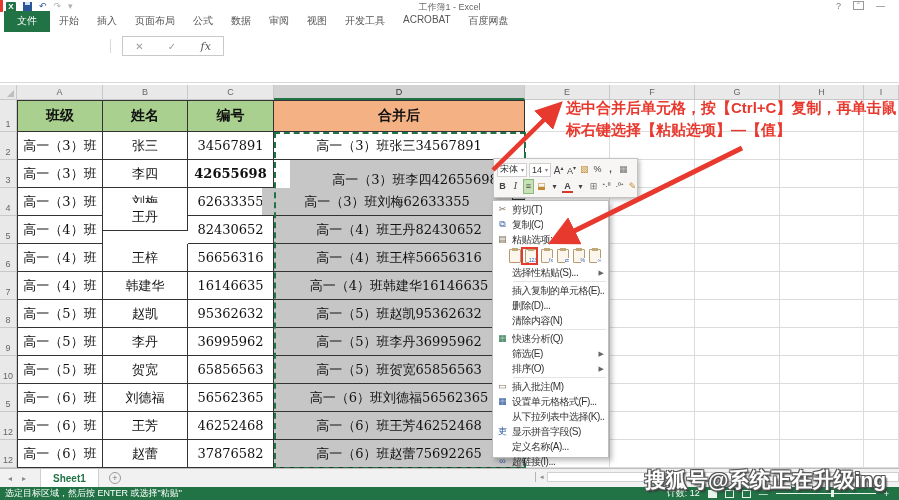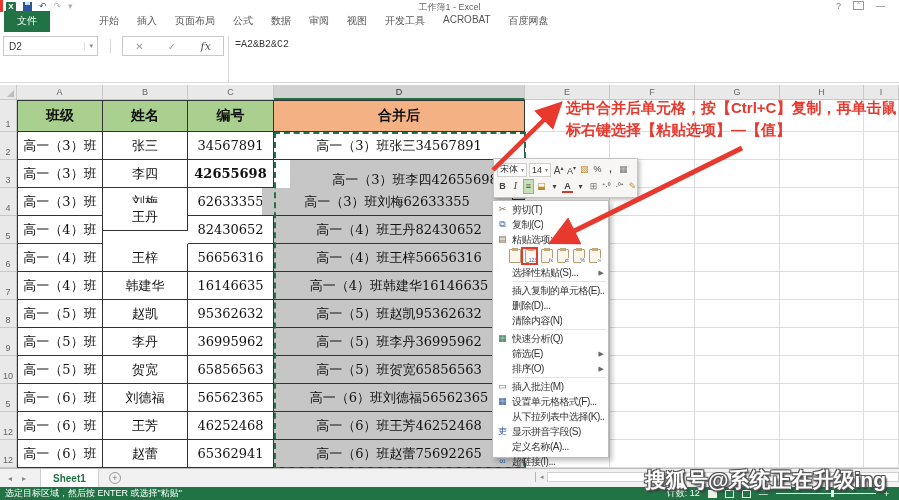--- a/index.html
+++ b/index.html
@@ -147,46 +147,41 @@
   <div class="title-text">工作簿1 - Excel</div>
   <div class="win-controls">
     <span>?</span>
     <span class="ribbon-opt-ic">⌃</span>
     <span>—</span>
   </div>
 </div>
 
 <div class="tabstrip">
   <div class="file-tab">文件</div>
-  <div id="ribbon-tabs" style="display:flex;padding-left:40px;">
+  <div id="ribbon-tabs" style="display:flex;">
       <div class="rtab">开始</div>
       <div class="rtab">插入</div>
       <div class="rtab">页面布局</div>
       <div class="rtab">公式</div>
       <div class="rtab">数据</div>
       <div class="rtab">审阅</div>
       <div class="rtab">视图</div>
       <div class="rtab">开发工具</div>
       <div class="rtab">ACROBAT</div>
       <div class="rtab">百度网盘</div>
     </div>
 </div>
 
 <div class="fbar">
-  <div class="namebox">
-    <span>D2</span>
-    <span class="dd">▾</span>
-  </div>
   <div class="fsep"></div>
   <div class="fbtns">
     <span class="fbtn">✕</span>
     <span class="fbtn ok">✓</span>
     <span class="fbtn fx">fx</span>
   </div>
-  <div class="finput">=A2&amp;B2&amp;C2</div>
 </div>
 
 <div class="grid">
   <div class="corner"></div>
   <div id="grid-cells">
       <div class="colhdr" style="left: 17px; top: 0px; width: 86px; height: 15px;">A</div>
       <div class="colhdr" style="left: 103px; top: 0px; width: 85px; height: 15px;">B</div>
       <div class="colhdr" style="left: 188px; top: 0px; width: 86px; height: 15px;">C</div>
       <div class="colhdr sel" style="left: 274px; top: 0px; width: 251px; height: 15px;">D</div>
       <div class="colhdr" style="left: 525px; top: 0px; width: 85px; height: 15px;">E</div>
@@ -305,21 +300,21 @@
       <div class="cell tbl" style="left: 103px; top: 327px; width: 85px; height: 28px;">王芳</div>
       <div class="cell tbl" style="left: 188px; top: 327px; width: 86px; height: 28px;">46252468</div>
       <div class="cell tbl selgray" style="left: 274px; top: 327px; width: 251px; height: 28px;">高一（6）班王芳46252468</div>
       <div class="cell empty" style="left: 525px; top: 327px; width: 85px; height: 28px;"></div>
       <div class="cell empty" style="left: 610px; top: 327px; width: 85px; height: 28px;"></div>
       <div class="cell empty" style="left: 695px; top: 327px; width: 85px; height: 28px;"></div>
       <div class="cell empty" style="left: 780px; top: 327px; width: 84px; height: 28px;"></div>
       <div class="cell empty" style="left: 864px; top: 327px; width: 35px; height: 28px;"></div>
       <div class="cell tbl first" style="left: 17px; top: 355px; width: 86px; height: 28px;">高一（6）班</div>
       <div class="cell tbl" style="left: 103px; top: 355px; width: 85px; height: 28px;">赵蕾</div>
-      <div class="cell tbl" style="left: 188px; top: 355px; width: 86px; height: 28px;">65362941</div>
+      <div class="cell tbl" style="left: 188px; top: 355px; width: 86px; height: 28px;">37876582</div>
       <div class="cell tbl selgray" style="left: 274px; top: 355px; width: 251px; height: 28px;">高一（6）班赵蕾75692265</div>
       <div class="cell empty" style="left: 525px; top: 355px; width: 85px; height: 28px;"></div>
       <div class="cell empty" style="left: 610px; top: 355px; width: 85px; height: 28px;"></div>
       <div class="cell empty" style="left: 695px; top: 355px; width: 85px; height: 28px;"></div>
       <div class="cell empty" style="left: 780px; top: 355px; width: 84px; height: 28px;"></div>
       <div class="cell empty" style="left: 864px; top: 355px; width: 35px; height: 28px;"></div>
       <div class="cell empty" style="left: 525px; top: 15px; width: 85px; height: 32px;"></div>
       <div class="cell empty" style="left: 610px; top: 15px; width: 85px; height: 32px;"></div>
       <div class="cell empty" style="left: 695px; top: 15px; width: 85px; height: 32px;"></div>
       <div class="cell empty" style="left: 780px; top: 15px; width: 84px; height: 32px;"></div>

